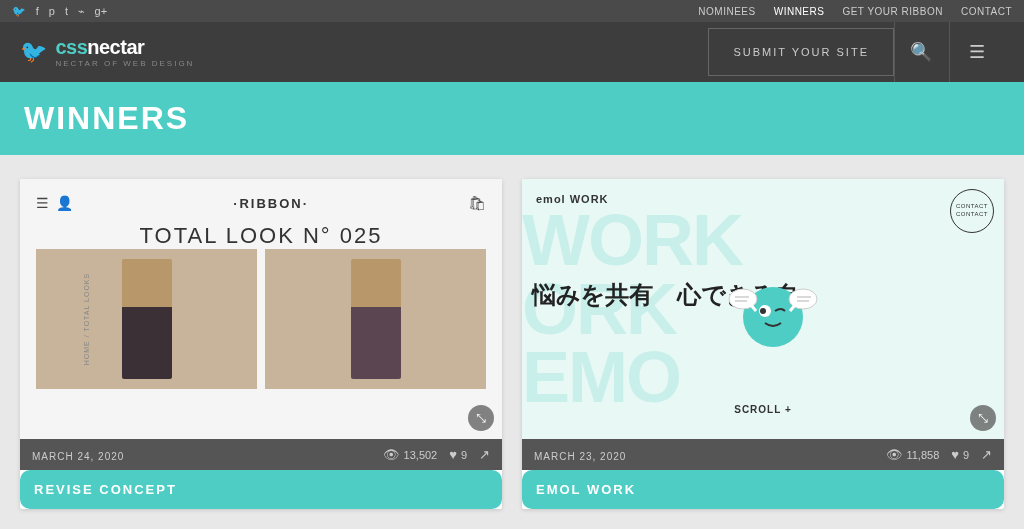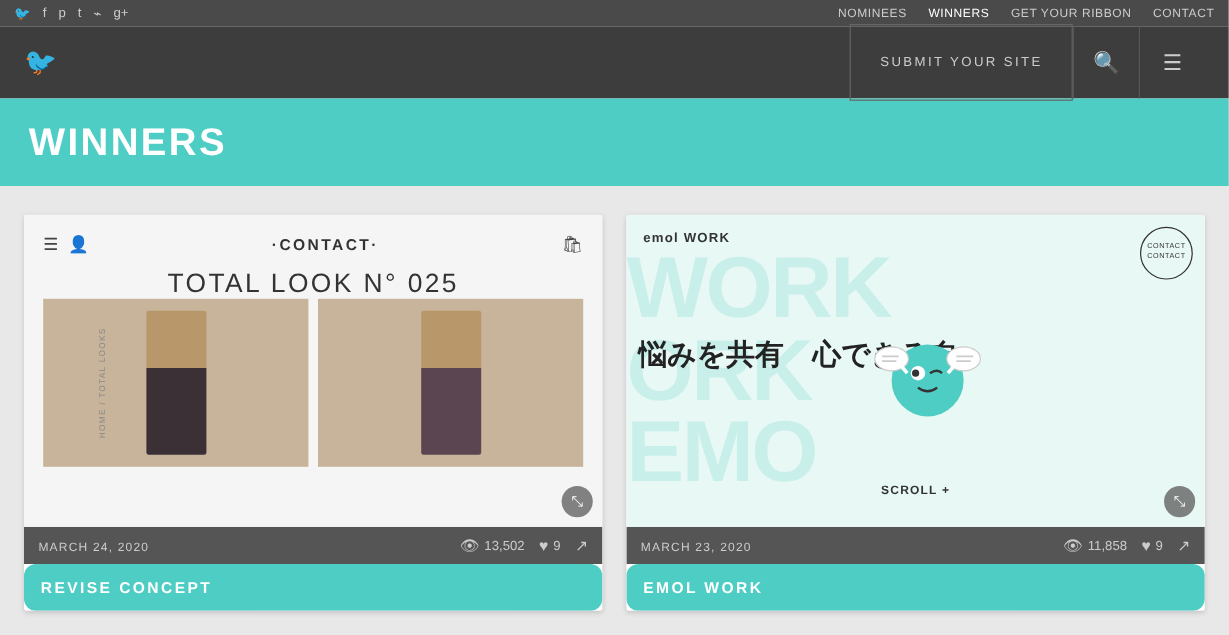--- a/index.html
+++ b/index.html
@@ -40,21 +40,21 @@
     .header-right { display: flex; align-items: center; gap: 0; }
     .submit-btn {
       background: transparent;
       border: 1px solid #666;
       color: #ccc;
       padding: 8px 24px;
       font-size: 11px;
       letter-spacing: 2px;
       text-transform: uppercase;
       cursor: pointer;
-      height: 64px;
+      height: 48px;
     }
     .header-icon-btn {
       background: transparent;
       border: none;
       border-left: 1px solid #555;
       color: #ccc;
       width: 55px;
       height: 60px;
       font-size: 18px;
       cursor: pointer;
@@ -265,20 +265,26 @@
     <a>NOMINEES</a>
     <a class="active">WINNERS</a>
     <a>GET YOUR RIBBON</a>
     <a>CONTACT</a>
   </div>
 </div>
 
 <div class="main-header">
   <div class="logo">
     <div class="logo-bird">🐦</div>
+    <div class="logo-text">
+      <div class="logo-css">
+        <span style="color:#4ecdc4">css</span><span style="color:#fff">nectar</span>
+      </div>
+      <div class="logo-tagline">NECTAR OF WEB DESIGN</div>
+    </div>
   </div>
   <div class="header-right">
     <button class="submit-btn">SUBMIT YOUR SITE</button>
     <button class="header-icon-btn">
       <span>🔍</span>
     </button>
     <button class="header-icon-btn">
       <span>☰</span>
     </button>
   </div>
@@ -290,21 +296,21 @@
 
 <div class="content">
 
   <div class="card">
     <div class="card-preview revise-preview">
       <div class="revise-top-bar">
         <div class="revise-menu">
           <span>☰</span>
           <span>👤</span>
         </div>
-        <div class="revise-logo-text">·CONTACT·</div>
+        <div class="revise-logo-text">·RIBBON·</div>
         <div class="revise-cart">🛍</div>
       </div>
       <div class="revise-title">TOTAL LOOK N° 025</div>
       <div class="revise-images">
         <div class="revise-img">
           <div class="revise-img-label">HOME / TOTAL LOOKS</div>
           <div class="figure figure-1"></div>
         </div>
         <div class="revise-img">
           <div class="figure figure-2"></div>

